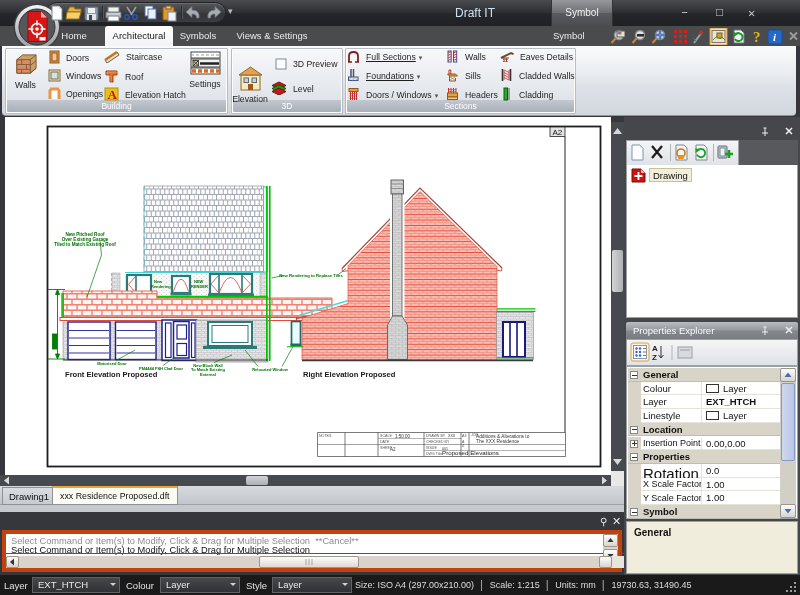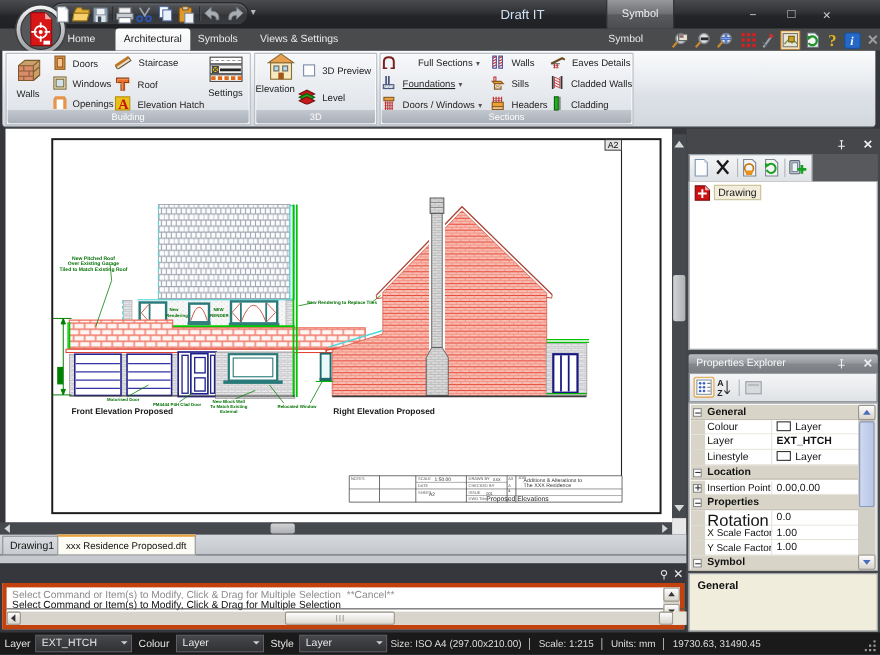--- a/index.html
+++ b/index.html
@@ -273,21 +273,21 @@
     <rect x="1" y="8" width="29" height="8" fill="#f0f0f0" stroke="#444"></rect>
     <rect x="3" y="9.5" width="5.5" height="5.5" fill="#e8c018" stroke="#444"></rect>
     <path d="M3 9.5 l5.5 5.5 m0 -5.5 l-5.5 5.5" stroke="#444"></path>
     <path d="M10 12.5 h19" stroke="#222" stroke-width="2.5"></path>
     <rect x="1" y="17" width="29" height="6" fill="#fff" stroke="#444"></rect>
     <path d="M2 20 h28" stroke="#e06818" stroke-width="3.5" stroke-dasharray="4 2"></path>
   </svg>
   <div style="margin-top:1px;">Settings</div>
 </div>
 
-<div class="bigbtn" style="left:232px;top:48px;width:36px;text-align:right;">
+<div class="bigbtn" style="left:232px;top:66px;width:36px;">
   <svg width="26" height="26" viewBox="0 0 26 26">
     <rect x="4" y="9" width="19" height="15" fill="#f7e9c0" stroke="#8a6a30"></rect>
     <path d="M2 9 l11.5 -8 11.5 8 z" fill="#e8a050" stroke="#8a6a30"></path>
     <rect x="7" y="12" width="4.5" height="4.5" fill="#b8d8e8" stroke="#666"></rect>
     <rect x="15" y="12" width="4.5" height="4.5" fill="#b8d8e8" stroke="#666"></rect>
     <rect x="11" y="18" width="5" height="6" fill="#a05818"></rect>
   </svg>
   <div>Elevation</div>
 </div>
 <div class="smallbtn" style="left:275px;top:57px;"><svg width="12" height="12" viewBox="0 0 12 12">
@@ -295,21 +295,21 @@
       </svg><span style="margin-left:3px;">3D Preview</span></div>
 <div class="smallbtn" style="left:271px;top:81px;"><svg width="16" height="14" viewBox="0 0 16 14">
         <path d="M1 4.5 l7 -3.5 7 3.5 -7 3.5 z" fill="#c81818" stroke="#701010"></path>
         <path d="M1 7.5 l7 -3.5 7 3.5 -7 3.5 z" fill="#18a018" stroke="#0a5a0a"></path>
         <path d="M1 10.5 l7 -3.5 7 3.5 -7 3.5 z" fill="#c81818" stroke="#701010"></path>
       </svg><span style="margin-left:3px;">Level</span></div>
 
 <div class="smallbtn" style="left:347px;top:49.5px;"><svg width="13" height="13" viewBox="0 0 13 13">
         <path d="M2 12 v-6 q0 -4 4.5 -4 q4.5 0 4.5 4 v6" fill="none" stroke="#7a2020" stroke-width="1.8"></path>
         <path d="M1 12 h4 m3 0 h4" stroke="#7a2020" stroke-width="1.5"></path>
-      </svg><span style="margin-left:17px;">Full Sections</span><span class="drop">▾</span></div>
+      </svg><span style="margin-left:3px;text-decoration:underline;">Full Sections</span><span class="drop">▾</span></div>
 <div class="smallbtn" style="left:347px;top:68px;"><svg width="13" height="14" viewBox="0 0 13 14">
         <path d="M4 1 v8 m2.5 -8 v8" stroke="#44507a" stroke-width="1.5"></path>
         <rect x="1.5" y="9" width="9.5" height="3.5" fill="#dde4ea" stroke="#44507a"></rect>
         <path d="M2 12.5 l2 -3 m1.5 3 l2 -3 m1.5 3 l2 -3" stroke="#8898b0" stroke-width="0.7"></path>
       </svg><span style="margin-left:3px;text-decoration:underline;">Foundations</span><span class="drop">▾</span></div>
 <div class="smallbtn" style="left:347px;top:86.5px;"><svg width="13" height="14" viewBox="0 0 13 14">
         <rect x="2" y="1.5" width="9" height="3" fill="#e8a040" stroke="#8a5a20"></rect>
         <path d="M3.5 5 v8 m2 -8 v8 m2 -8 v8 m2 -8 v8" stroke="#c03030"></path>
         <path d="M2.5 6.5 h8 m-8 2.5 h8 m-8 2.5 h8" stroke="#c03030" stroke-width="0.6"></path>
       </svg><span style="margin-left:3px;">Doors / Windows</span><span class="drop">▾</span></div>

